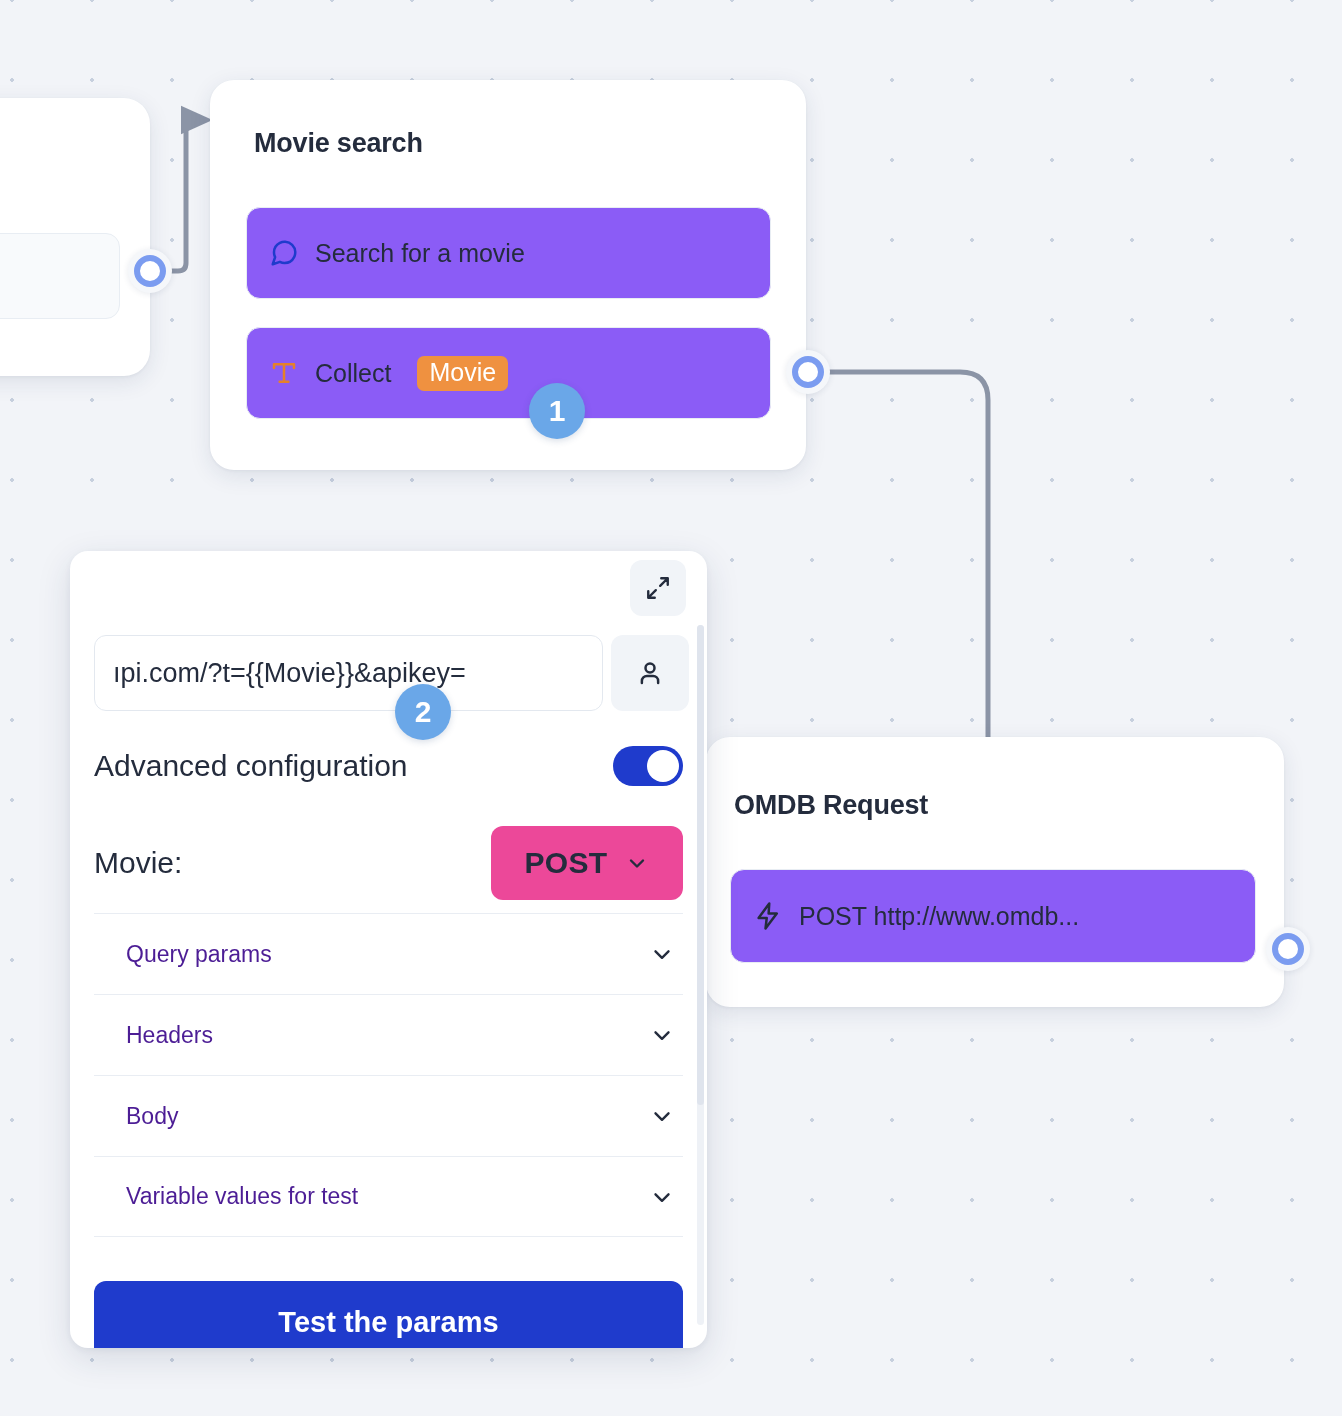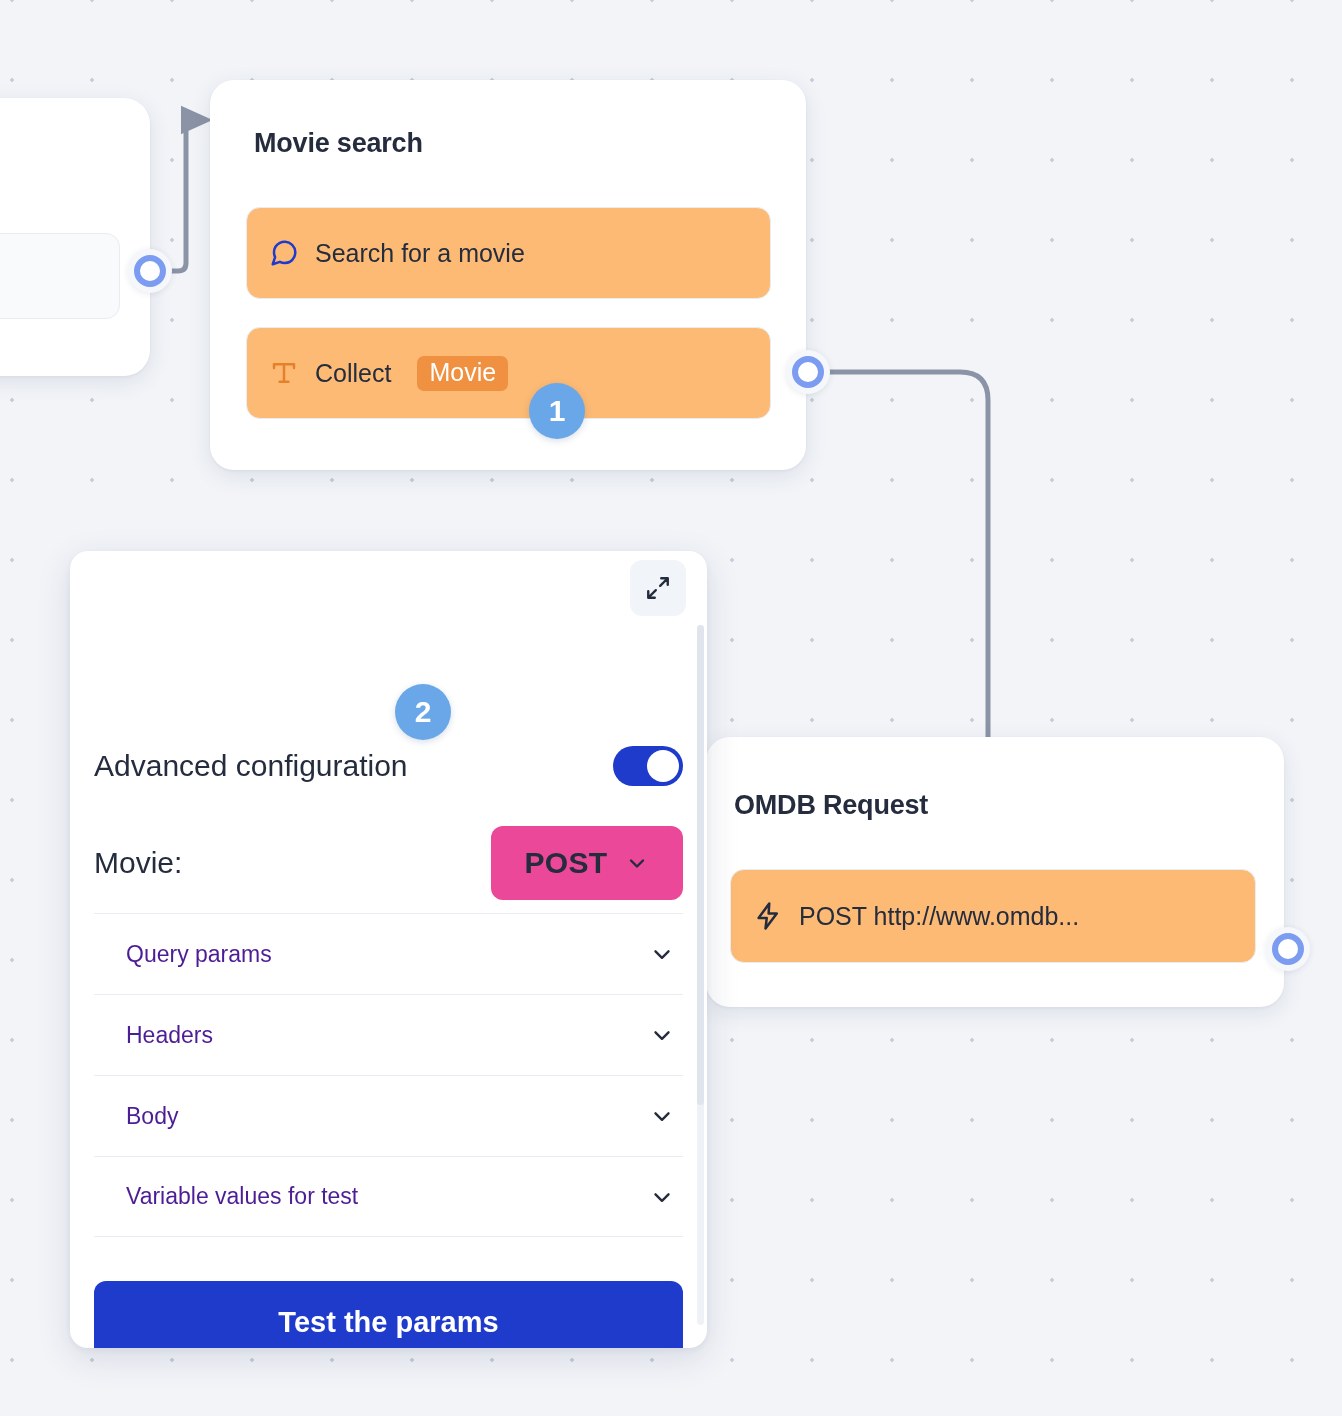--- a/index.html
+++ b/index.html
@@ -50,21 +50,21 @@
     font-size: 27px;
     font-weight: 700;
     color: #242c3d;
     letter-spacing: -0.2px;
   }
 
   .node-row {
     display: flex;
     align-items: center;
     gap: 16px;
-    background: #fdba74;
+    background: #8b5cf6;
     border: 1px solid #e8edf3;
     border-radius: 14px;
     font-size: 25px;
     color: #242c3d;
     padding: 0 22px;
   }
 
   .node-row .row-label { white-space: nowrap; }
 
   
@@ -457,20 +457,31 @@
 
     <button id="expand-button">
       <span style="display:flex;align-items:center;">
         <svg width="26" height="26" viewBox="0 0 24 24" fill="none" stroke="#242c3d" stroke-width="2.2" stroke-linecap="round" stroke-linejoin="round">
           <path d="M14 10 L21 3 M21 3 L15 3 M21 3 L21 9"></path>
           <path d="M10 14 L3 21 M3 21 L9 21 M3 21 L3 15"></path>
         </svg>
       </span>
     </button>
 
+    <div id="url-field-wrap">
+      <input id="url-input" type="text" value="ıpi.com/?t={{Movie}}&amp;apikey=" style="">
+      <button id="auth-button">
+        <span style="display:flex;align-items:center;">
+          <svg width="30" height="30" viewBox="0 0 24 24" fill="none" stroke="#242c3d" stroke-width="2" stroke-linecap="round" stroke-linejoin="round">
+            <circle cx="12" cy="8" r="3.6"></circle>
+            <path d="M5.5 20 v-1.6 a4 4 0 0 1 4-4 h5 a4 4 0 0 1 4 4 V20"></path>
+          </svg>
+        </span>
+      </button>
+    </div>
 
     <div id="advanced-row">
       <span class="panel-label">Advanced configuration</span>
       <button id="advanced-toggle"></button>
     </div>
 
     <div id="method-row">
       <span class="panel-label">Movie:</span>
       <button id="method-select">
         <span>POST</span>

